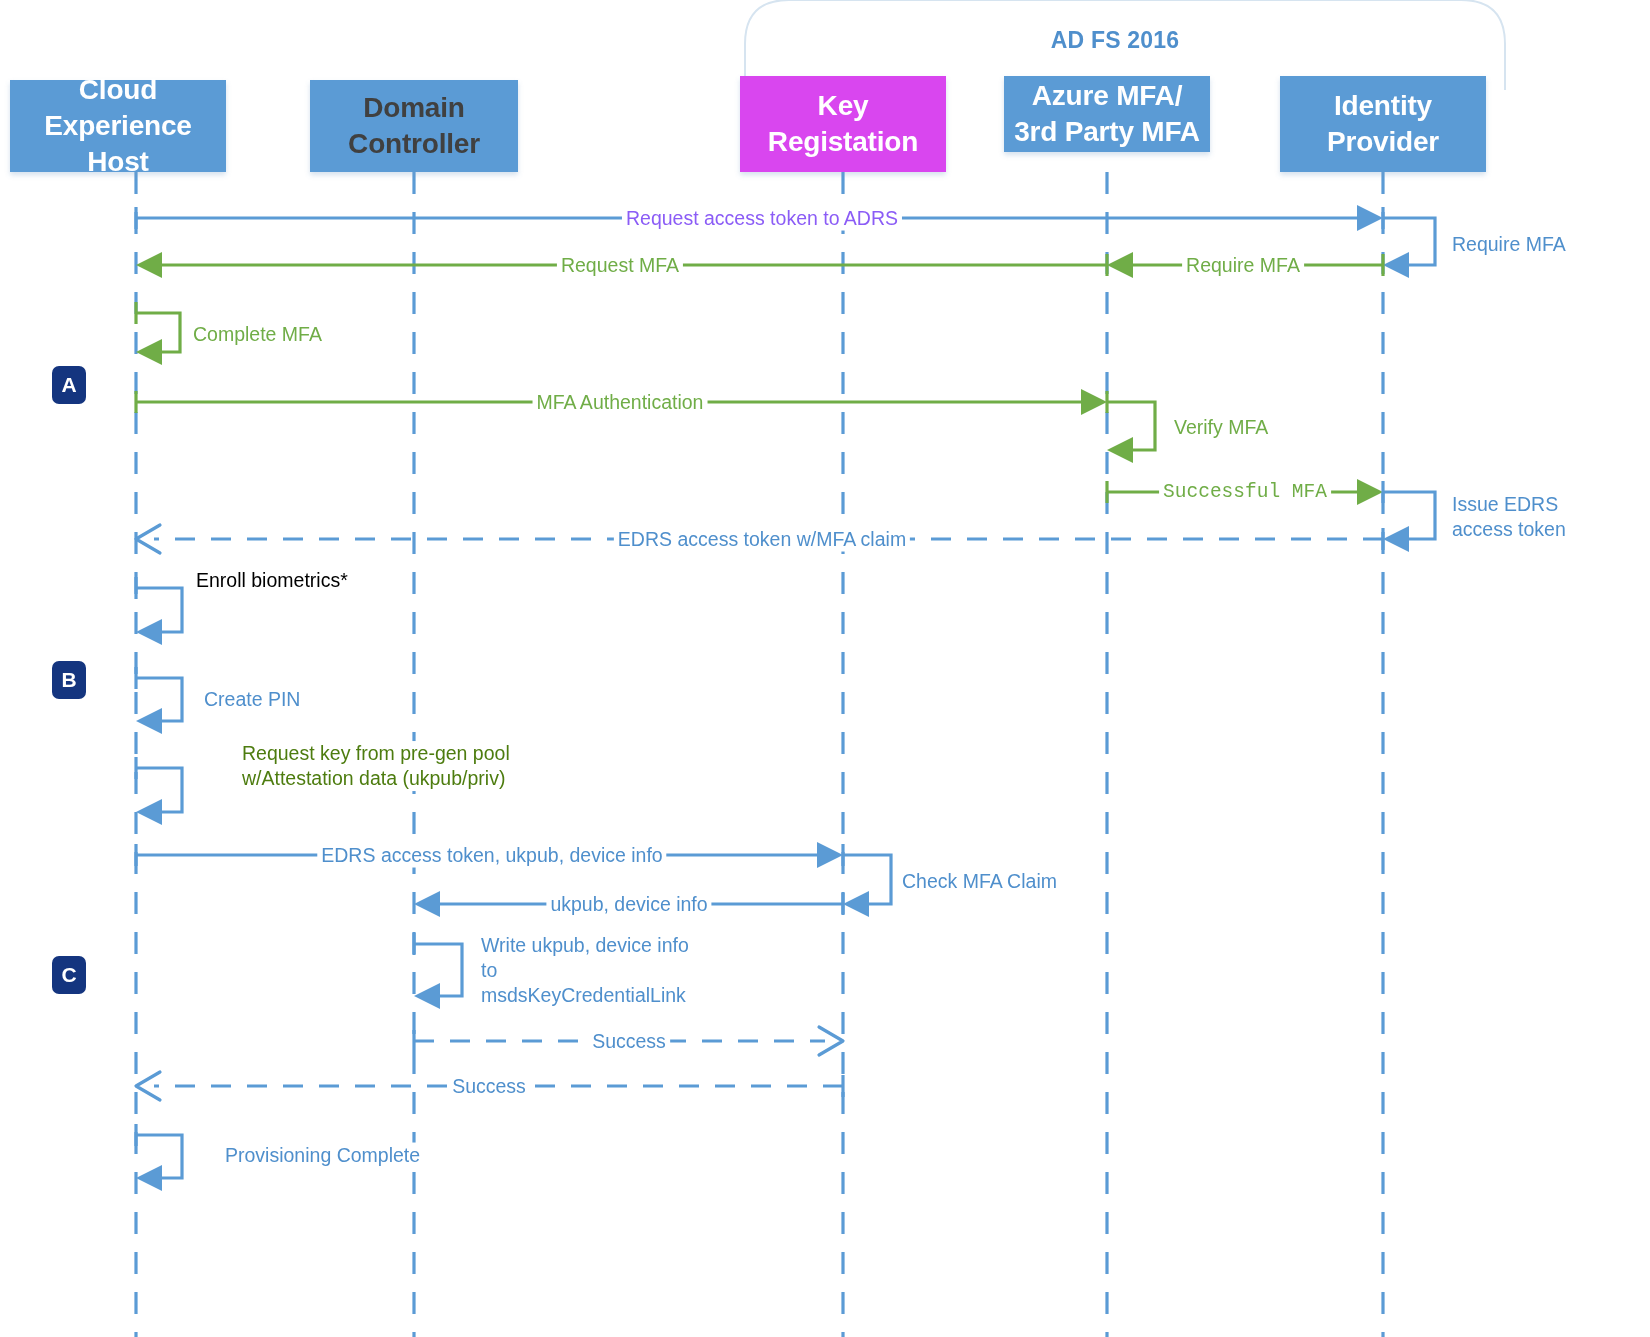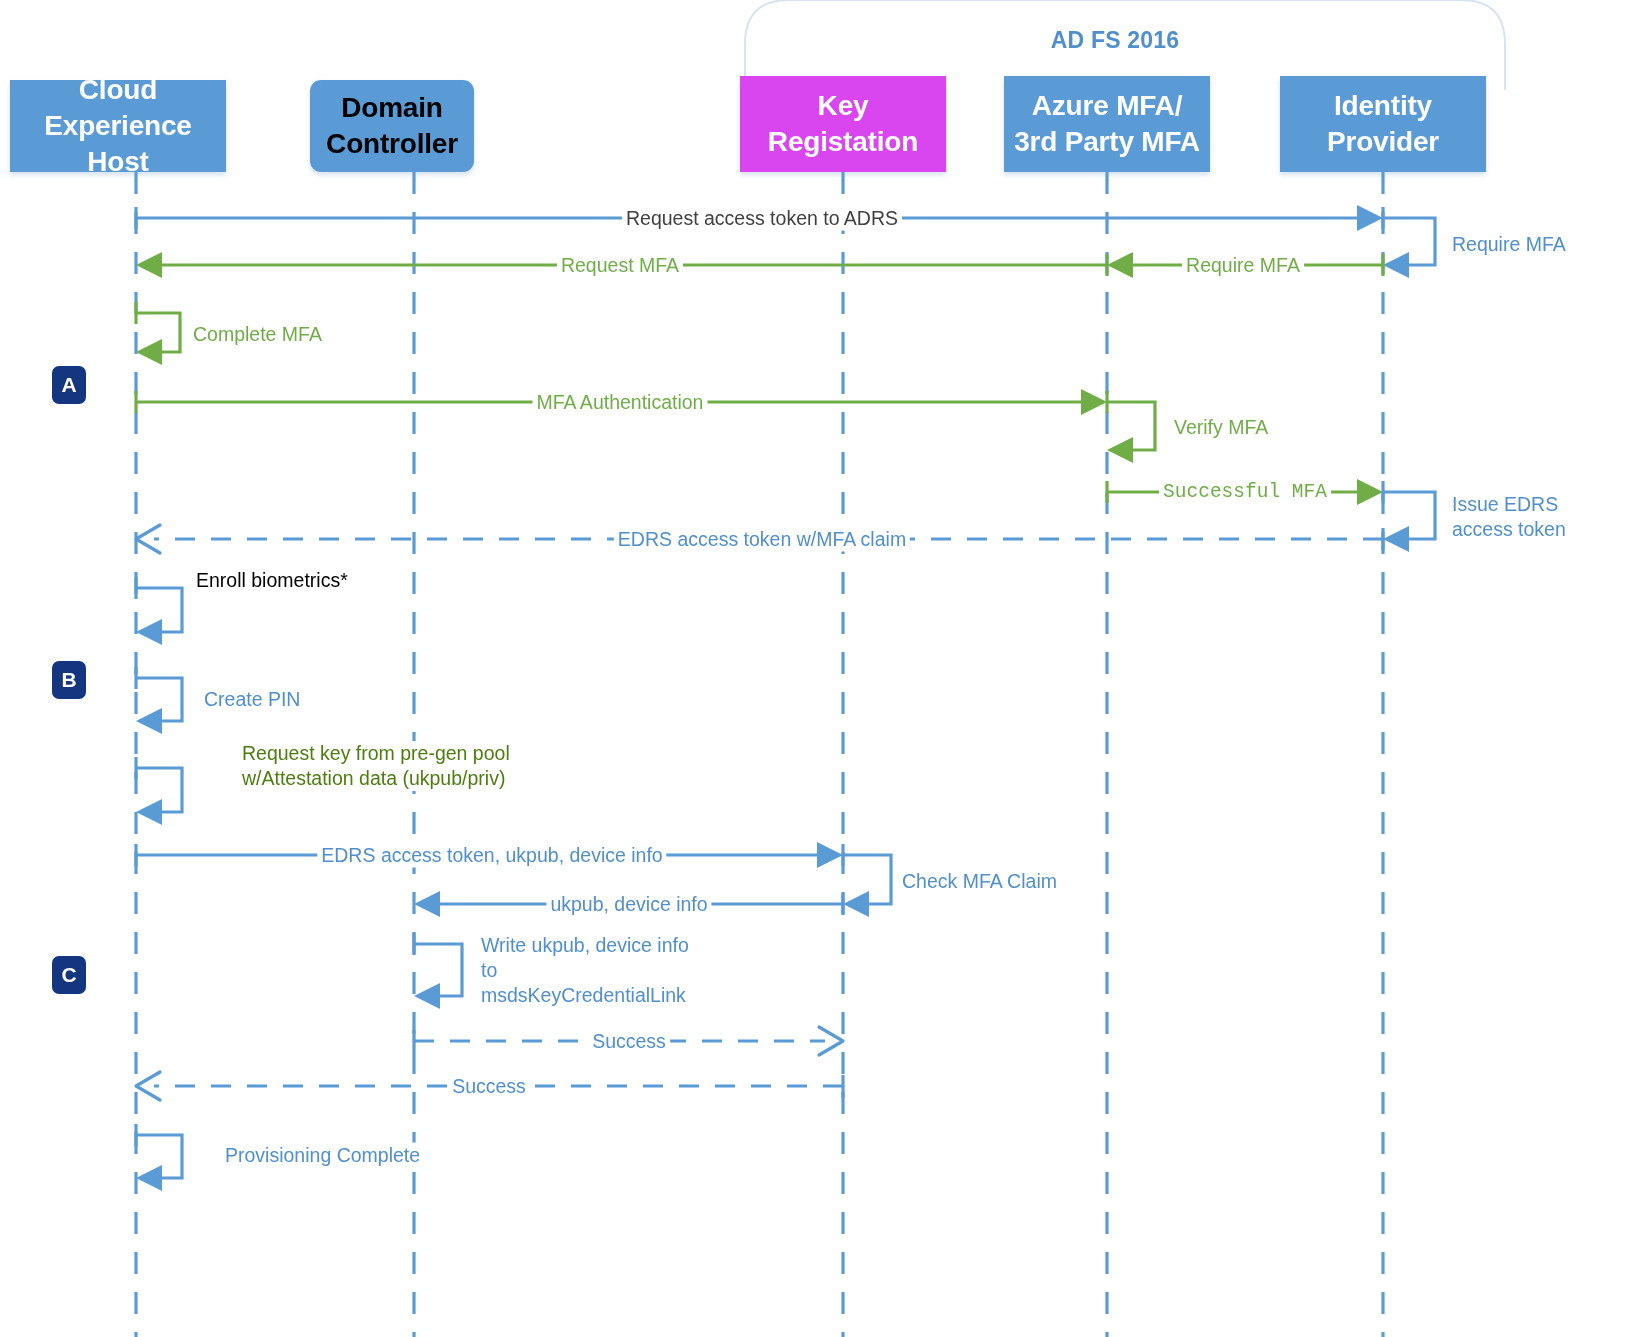--- a/index.html
+++ b/index.html
@@ -188,33 +188,33 @@
         </g>
       </g>
   </svg>
   <div id="actor-boxes">
       <div class="lifeline-box" style="left: 10px; top: 80px; width: 216px; height: 92px; background: rgb(91, 155, 213); color: rgb(255, 255, 255);">
         <div>
           <div>Cloud Experience</div>
           <div>Host</div>
         </div>
       </div>
-      <div class="lifeline-box" style="left: 310px; top: 80px; width: 164px; height: 92px; background: rgb(91, 155, 213); color: #000000; border-radius: 11px;">
+      <div class="lifeline-box" style="left: 310px; top: 80px; width: 208px; height: 92px; background: rgb(91, 155, 213); color: #404040;">
         <div>
           <div>Domain</div>
           <div>Controller</div>
         </div>
       </div>
       <div class="lifeline-box" style="left: 740px; top: 76px; width: 206px; height: 96px; background: #d946ef; color: rgb(255, 255, 255);">
         <div>
           <div>Key</div>
           <div>Registation</div>
         </div>
       </div>
-      <div class="lifeline-box" style="left: 1004px; top: 76px; width: 206px; height: 96px; background: rgb(91, 155, 213); color: rgb(255, 255, 255);">
+      <div class="lifeline-box" style="left: 1004px; top: 76px; width: 206px; height: 76px; background: rgb(91, 155, 213); color: rgb(255, 255, 255);">
         <div>
           <div>Azure MFA/</div>
           <div>3rd Party MFA</div>
         </div>
       </div>
       <div class="lifeline-box" style="left: 1280px; top: 76px; width: 206px; height: 96px; background: rgb(91, 155, 213); color: rgb(255, 255, 255);">
         <div>
           <div>Identity</div>
           <div>Provider</div>
         </div>
@@ -222,21 +222,21 @@
     </div>
   <div id="group-label-layer">
       <div class="group-label" style="left: 1115px; top: 40px; transform: translate(-50%, -50%); color: rgb(79, 143, 204);">AD FS 2016</div>
     </div>
   <div id="badges">
       <div class="phase-badge" style="left: 52px; top: 366px; background: rgb(20, 53, 127); color: rgb(255, 255, 255);">A</div>
       <div class="phase-badge" style="left: 52px; top: 661px; background: rgb(20, 53, 127); color: rgb(255, 255, 255);">B</div>
       <div class="phase-badge" style="left: 52px; top: 956px; background: rgb(20, 53, 127); color: rgb(255, 255, 255);">C</div>
     </div>
   <div id="labels">
-      <div class="msg-label center" style="left: 762px; top: 218px; color: #404040;">Request access token to ADRS</div>
+      <div class="msg-label center" style="left: 762px; top: 218px; color: #8b5cf6;">Request access token to ADRS</div>
       <div class="msg-label left" style="left: 1448px; top: 244px; color: rgb(79, 143, 204);">Require MFA</div>
       <div class="msg-label center" style="left: 1243px; top: 265px; color: rgb(112, 173, 71);">Require MFA</div>
       <div class="msg-label center" style="left: 620px; top: 265px; color: rgb(112, 173, 71);">Request MFA</div>
       <div class="msg-label left" style="left: 189px; top: 334px; color: rgb(112, 173, 71);">Complete MFA</div>
       <div class="msg-label center" style="left: 620px; top: 402px; color: rgb(112, 173, 71);">MFA Authentication</div>
       <div class="msg-label left" style="left: 1170px; top: 427px; color: rgb(112, 173, 71); text-align: center;">Verify MFA</div>
       <div class="msg-label center" style="left: 1245px; top: 492px; color: rgb(112, 173, 71); font-family: Liberation Mono, monospace;">Successful MFA</div>
       <div class="msg-label left" style="left: 1448px; top: 517px; color: rgb(79, 143, 204);">Issue EDRS
 access token</div>
       <div class="msg-label center" style="left: 762px; top: 539px; color: rgb(79, 143, 204);">EDRS access token w/MFA claim</div>

